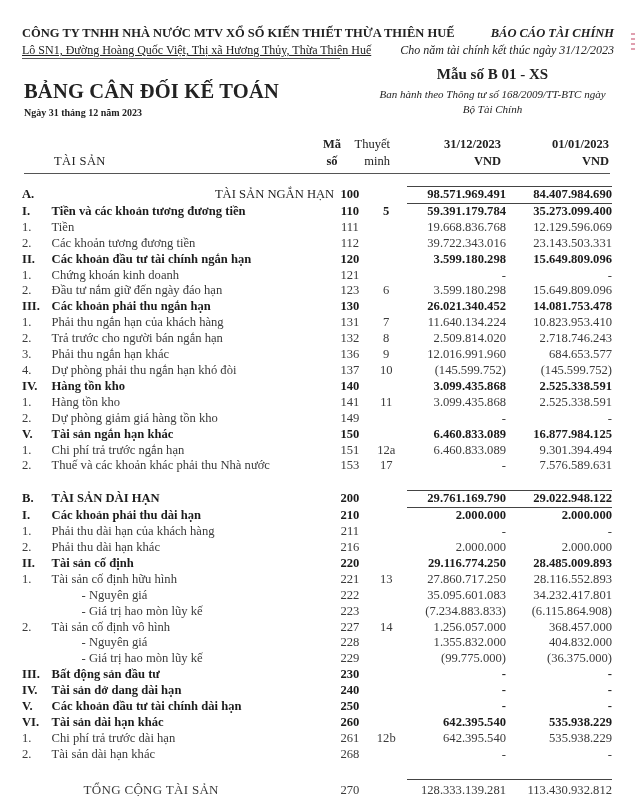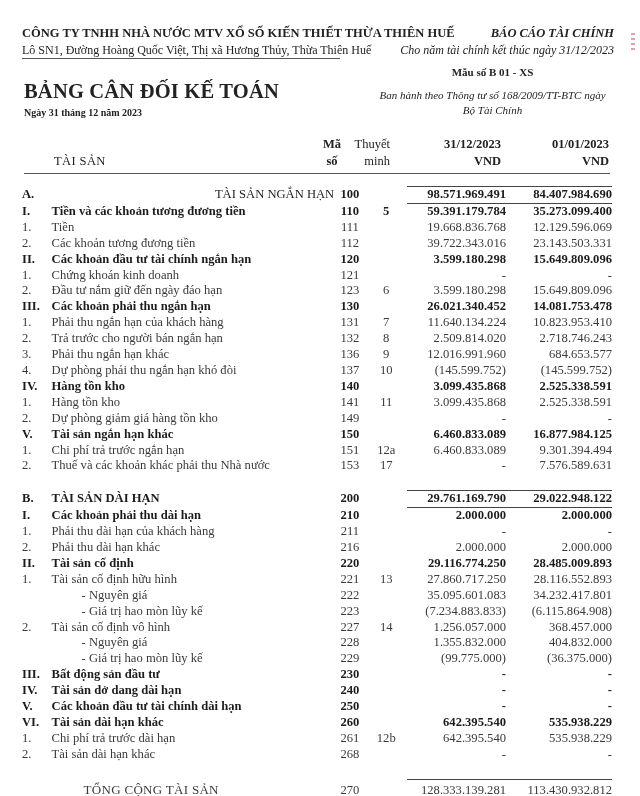--- a/index.html
+++ b/index.html
@@ -4,31 +4,31 @@
 <style>
   html, body { margin: 0; padding: 0; background: #ffffff; }
   body {
     width: 640px; height: 796px; overflow: hidden; position: relative;
     font-family: "Liberation Serif", "DejaVu Serif", serif; color: #222;
   }
   .hdr { position: absolute; left: 22px; right: 26px; top: 26px; }
   .hdr-row { display: flex; justify-content: space-between; align-items: baseline; }
   .company { font-weight: bold; font-size: 12.5px; letter-spacing: 0; }
   .report { font-weight: bold; font-style: italic; font-size: 12.5px; }
-  .addr { font-size: 12px; margin-top: 2px; }
+  .addr { font-size: 12px; margin-top: 2px; text-decoration: underline; }
   .period { font-style: italic; font-size: 12px; }
   .hdr-rule { position: absolute; left: 22px; width: 318px; top: 58px; border-top: 1.5px solid #555; }
 
   .title-block { position: absolute; left: 24px; top: 80px; }
   .title { font-weight: bold; font-size: 20.5px; letter-spacing: 0.2px; }
   .subtitle { font-weight: bold; font-size: 10px; margin-top: 4px; }
 
   .form-block { position: absolute; left: 375px; width: 235px; top: 66px; text-align: center; }
-  .form-code { font-weight: bold; font-size: 11px; }
-  .form-desc { font-style: italic; font-size: 11px; line-height: 15px; margin-top: 10px; }
+  .form-code { font-weight: bold; font-size: 15px; }
+  .form-desc { font-style: italic; font-size: 11px; line-height: 15px; margin-top: 4px; }
 
   .colhead { position: absolute; top: 136px; font-weight: bold; font-size: 12.5px; line-height: 17px; }
   .ch-asset { left: 54px; top: 153px; font-weight: normal; font-size: 12.5px; letter-spacing: 0.4px; }
   .ch-code { left: 318px; width: 28px; text-align: center; font-weight: bold; }
   .ch-note { left: 344px; width: 46px; text-align: right; font-weight: normal; }
   .ch-cur { left: 405px; width: 96px; text-align: right; }
   .ch-prev { left: 507px; width: 102px; text-align: right; }
   .head-rule { position: absolute; left: 24px; width: 586px; top: 173px; border-top: 1.2px solid #555; }
 
   table.bs { position: absolute; left: 22px; top: 186px; border-collapse: collapse; width: 590px; font-size: 12.6px; }

